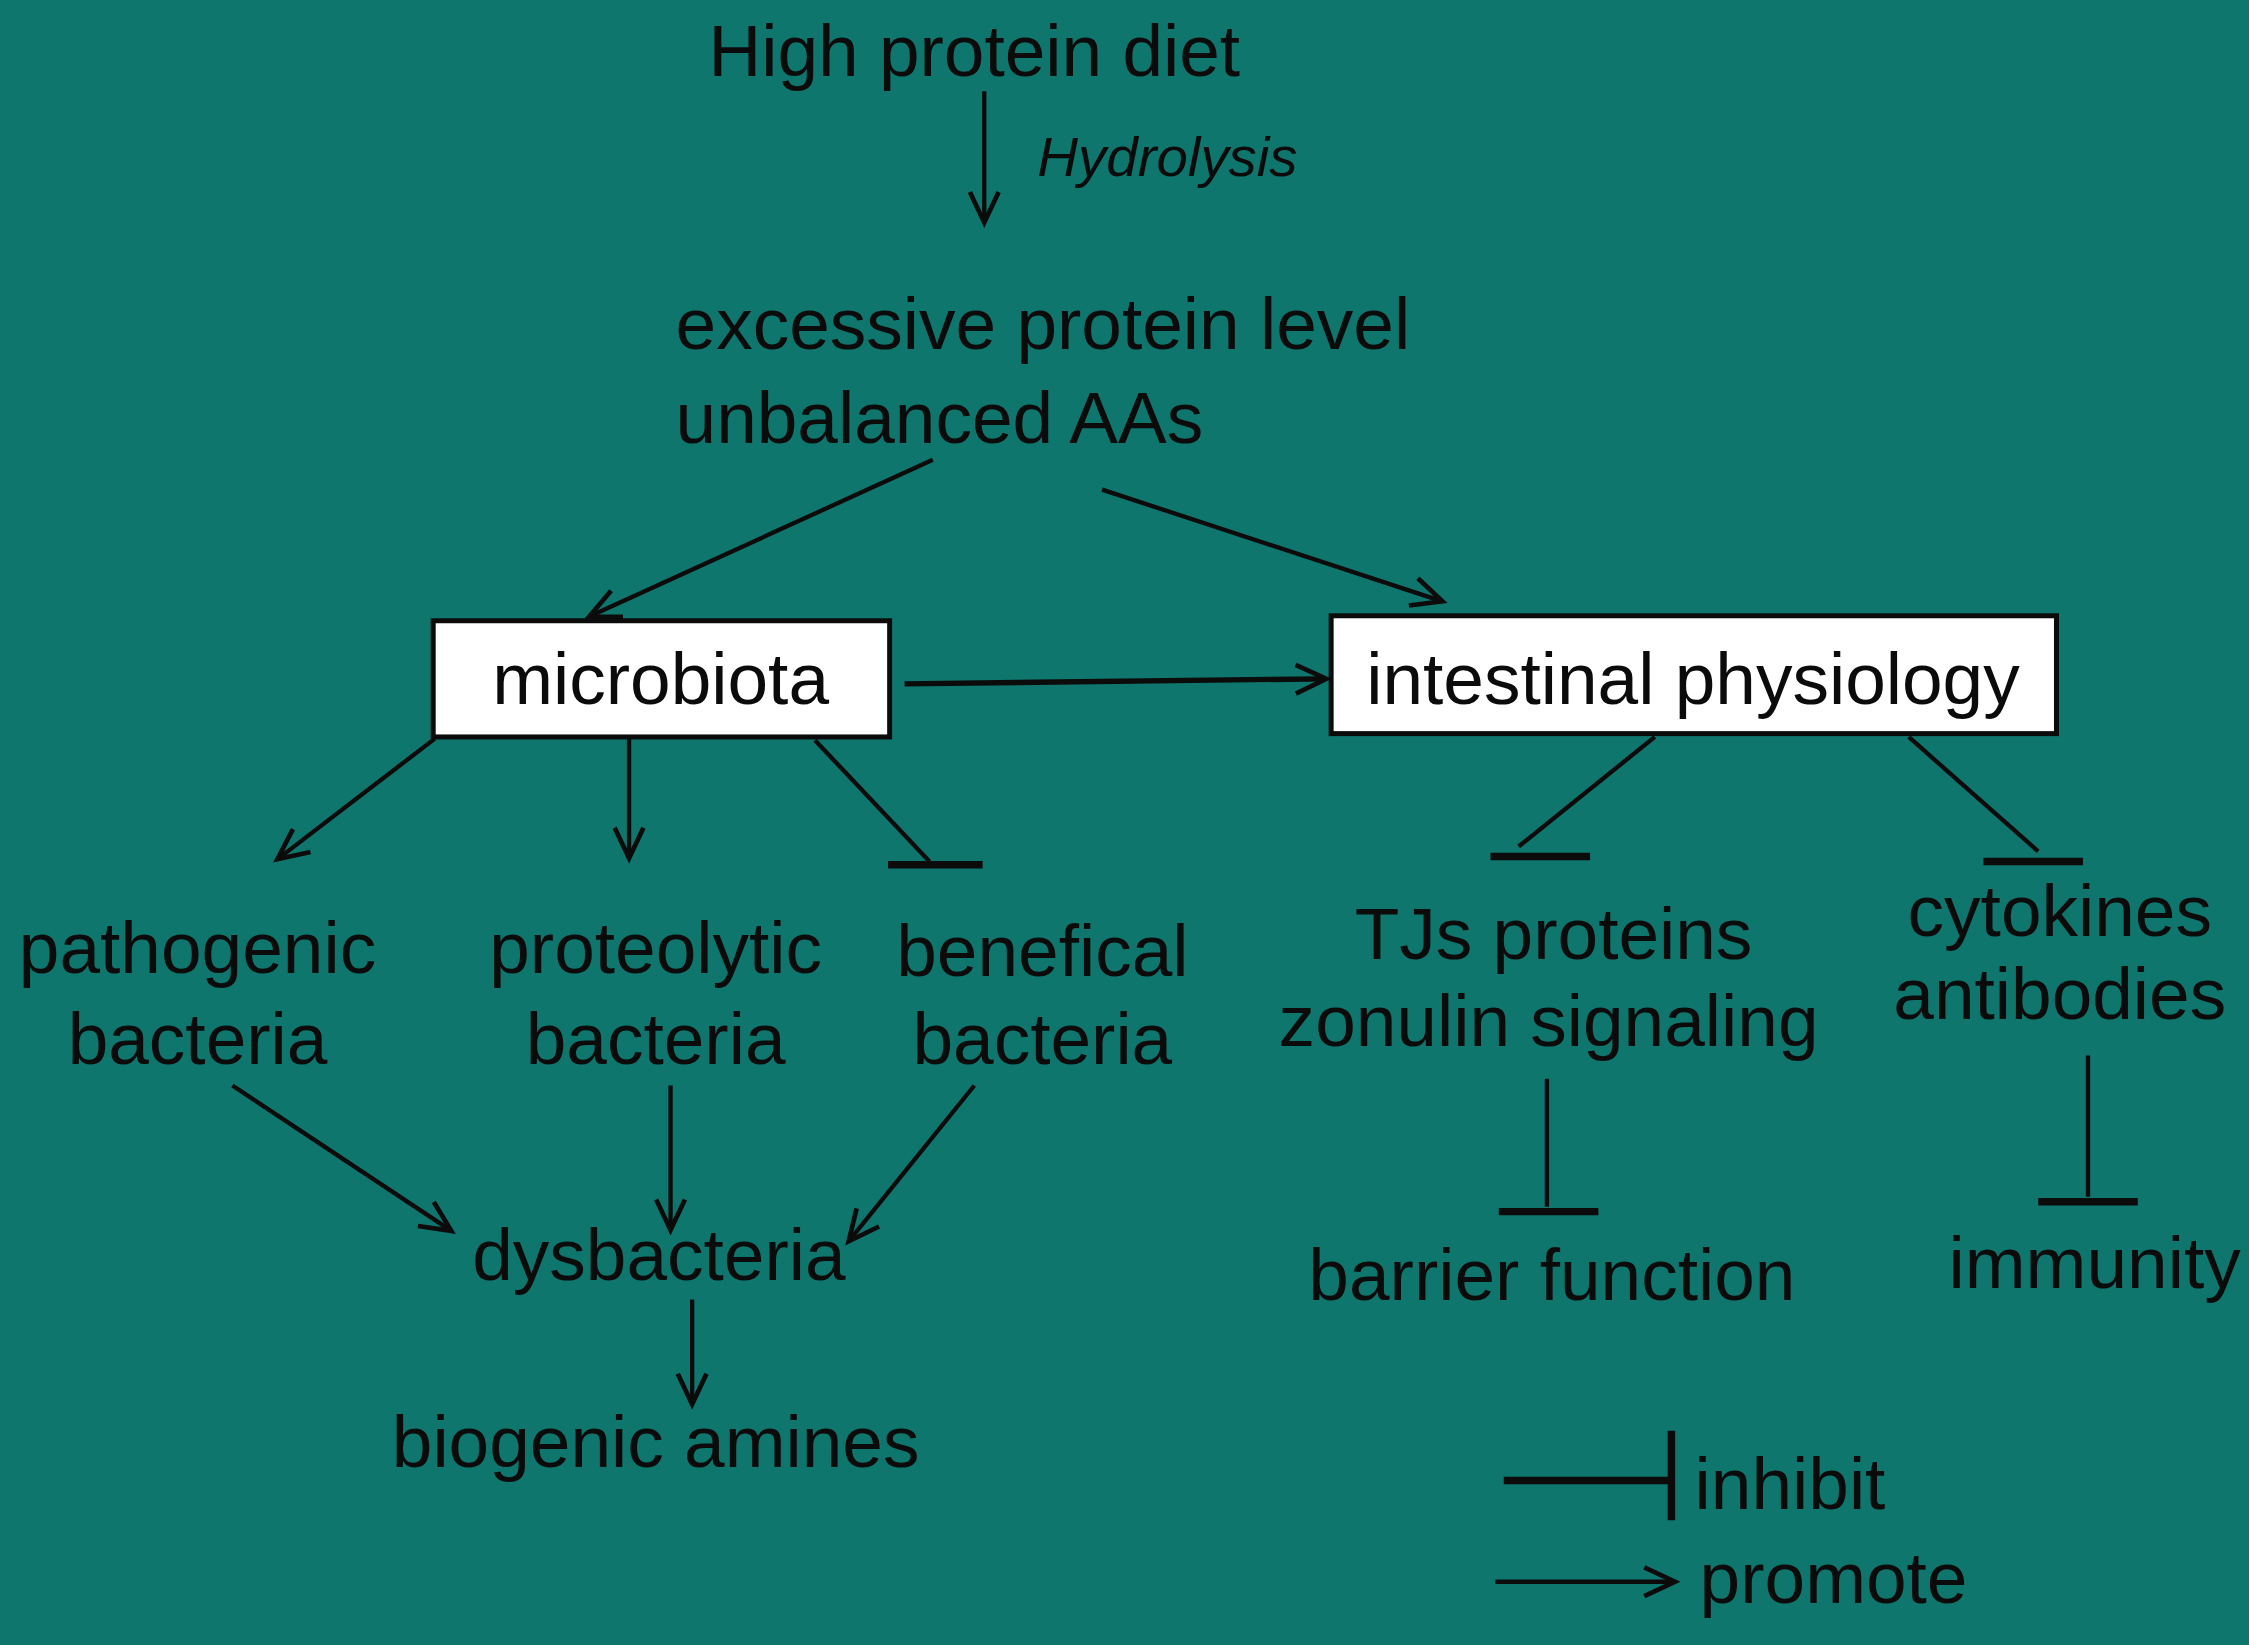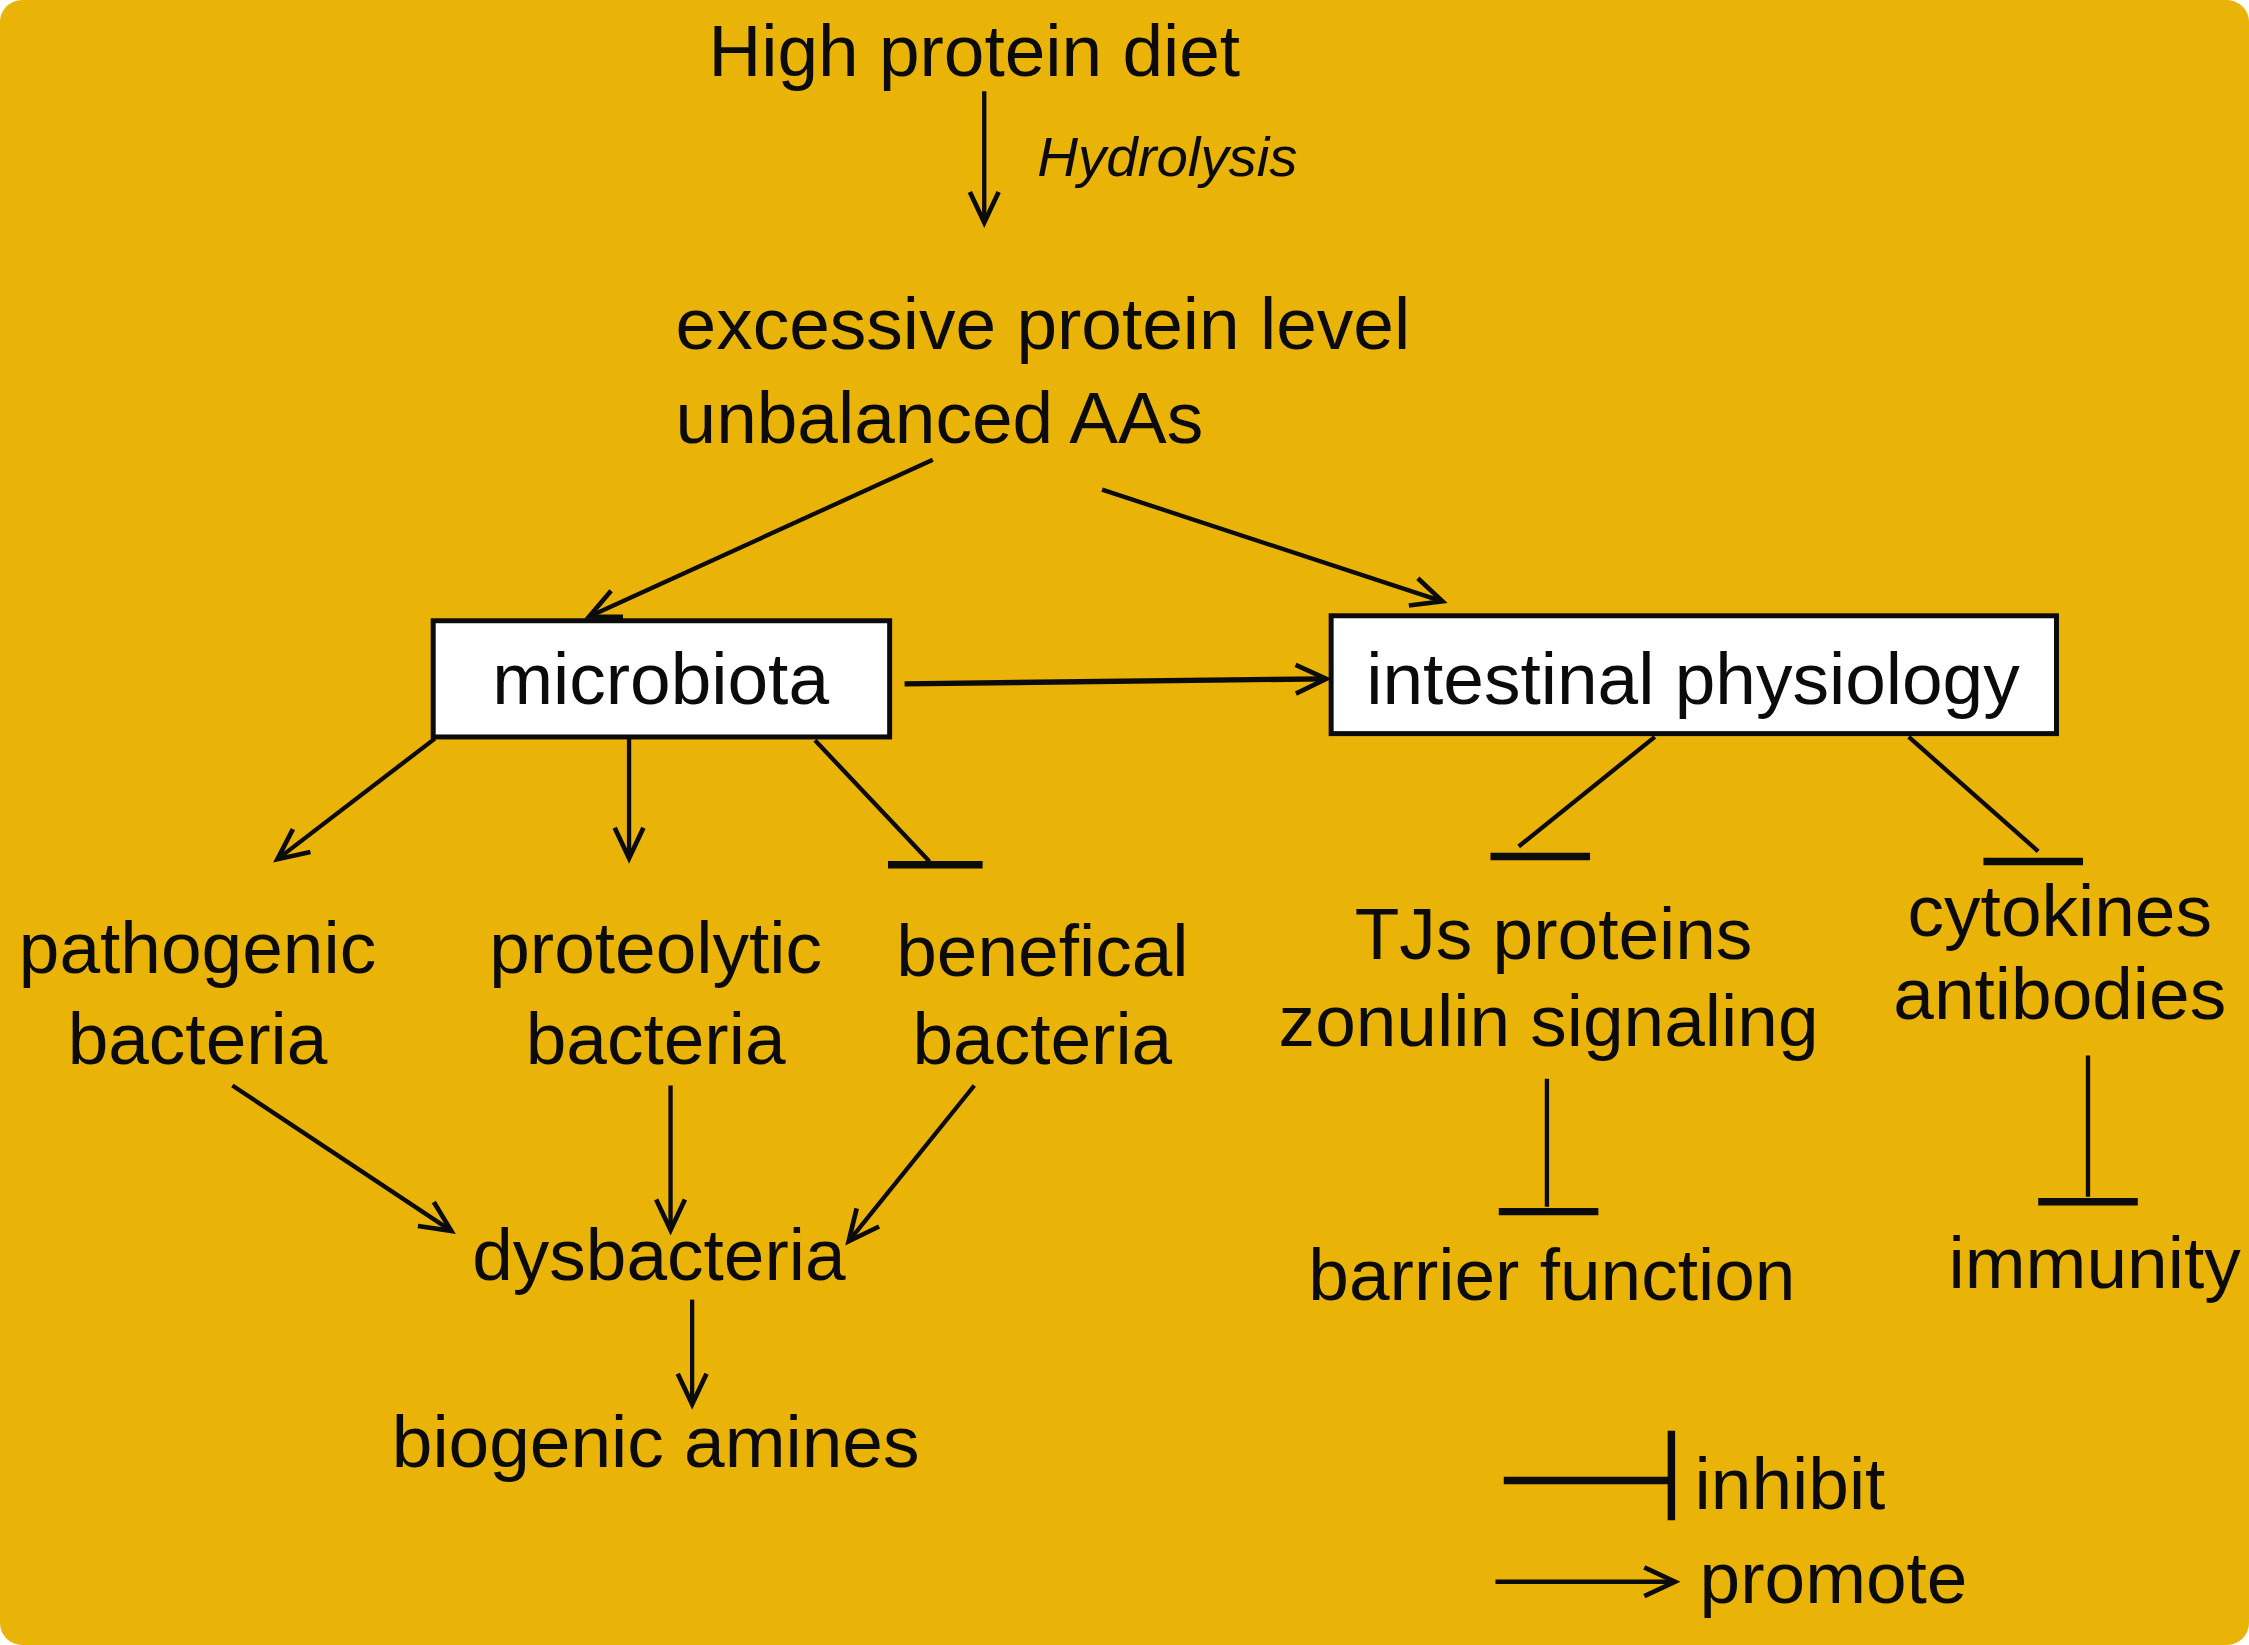--- a/index.html
+++ b/index.html
@@ -2,22 +2,21 @@
 <html style="font-size:13.3px"><head>
 <meta charset="utf-8">
 <style>
   html, body {
     margin: 0;
     padding: 0;
     background: #ffffff;
   }
   .stage {
     width: 100%;
-    background: #eab308;
-    border-radius: 22px;
+    background: #0f766e;
   }
   svg {
     display: block;
     width: 100%;
     height: auto;
     font-family: "Liberation Sans", "DejaVu Sans", sans-serif;
   }
   text {
     fill: #0b0b0b;
     font-size: 44px;

